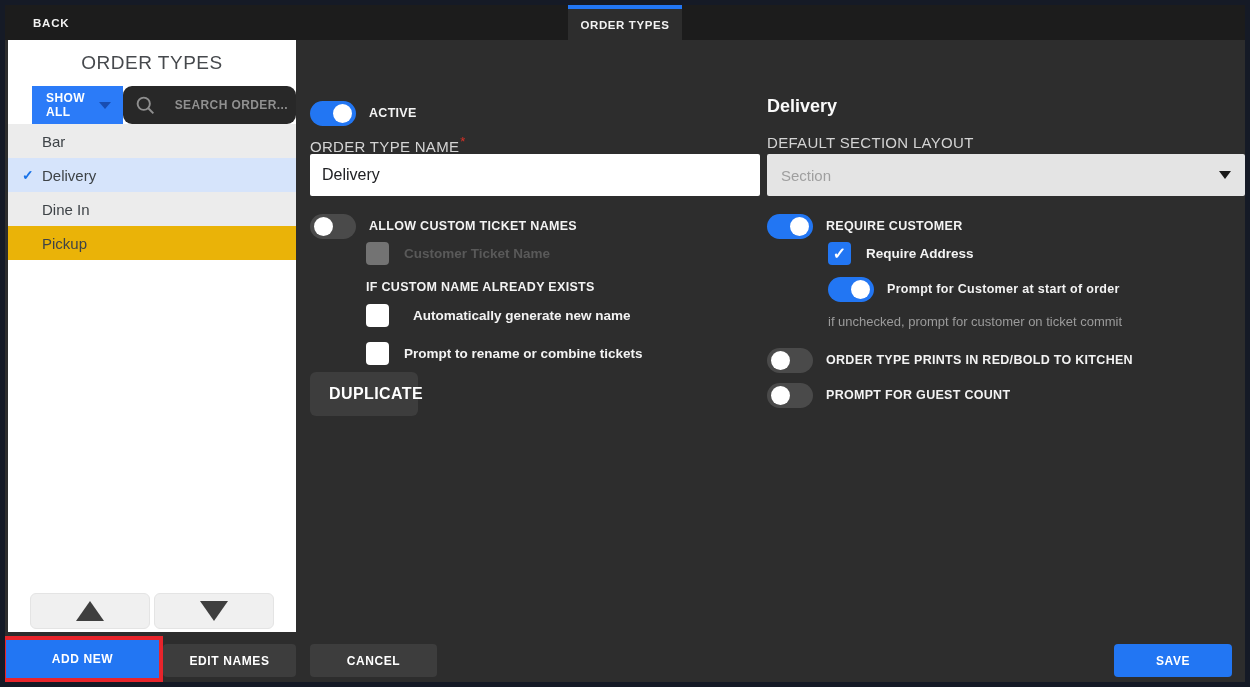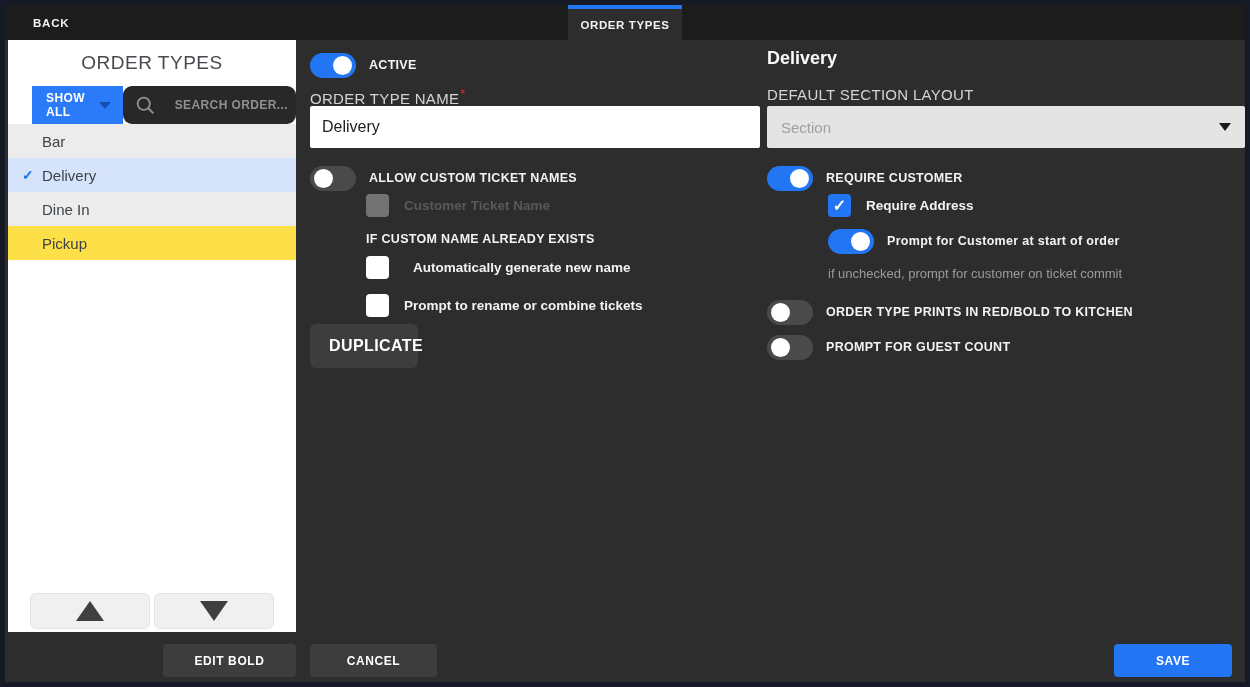--- a/index.html
+++ b/index.html
@@ -24,21 +24,21 @@
   .showall { width: 145px; background: #2b7bf8; color: #fff; font-size: 12px; font-weight: bold; letter-spacing: .4px;
              display: flex; align-items: center; padding: 0 12px 0 14px; cursor: pointer; }
   .showall .lbl { flex: 1; }
   .caret-blue { width: 0; height: 0; border-left: 6px solid transparent; border-right: 6px solid transparent;
                 border-top: 7px solid rgba(10,40,120,.55); }
   .searchbox { flex: 1; background: #282828; border-radius: 9px; display: flex; align-items: center;
                gap: 19px; padding: 0 8px 0 12px; cursor: text; }
   .search-ph { color: #909090; font-size: 12px; font-weight: bold; letter-spacing: .4px; white-space: nowrap; overflow: hidden; }
   .list { flex-shrink: 0; }
   .lrow { height: 34px; display: flex; align-items: center; padding-left: 14px; font-size: 15px; color: #3e4347;
-          background: #fde047; cursor: pointer; }
+          background: #eab308; cursor: pointer; }
   .lrow:nth-child(odd) { background: #ececec; }
   .lrow.sel { background: #d6e4fb; }
   .row-check { width: 20px; font-size: 14px; font-weight: bold; color: #1a73e8; }
   .lrow.sel .row-check::before { content: "✓"; }
   .spacer { flex: 1; }
   .arrows { display: flex; justify-content: center; gap: 4px; margin-bottom: 3px; }
   .arrow-btn { width: 120px; height: 36px; background: #f0f0f0; border-radius: 6px; border: 1px solid #e4e4e4;
                display: flex; align-items: center; justify-content: center; cursor: pointer; }
   .tri-up { width: 0; height: 0; border-left: 14px solid transparent; border-right: 14px solid transparent;
             border-bottom: 20px solid #3f3f3f; }
@@ -51,21 +51,21 @@
   .btn.blue { background: #2276f3; }
   .btn.gray { background: #3d3d3d; }
   .addnew-wrap { position: absolute; left: -3px; top: 631px; width: 161px; height: 46px;
                  border: 4px solid #e8242b; }
   .addnew { width: 100%; height: 100%; border-radius: 0; }
   .editlist { position: absolute; left: 158px; top: 639px; width: 133px; height: 33px; }
   .cancel { position: absolute; left: 305px; top: 639px; width: 127px; height: 33px; }
   .save { position: absolute; left: 1109px; top: 639px; width: 118px; height: 33px; }
 
   
-  .col { position: absolute; display: flex; flex-direction: column; }
+  .col { position: absolute; display: flex; flex-direction: column; margin-top: 48px; }
   .left-col { left: 305px; top: 47px; width: 450px; }
   .right-col { left: 762px; top: 43px; width: 478px; }
 
   .toggle { position: relative; width: 46px; height: 25px; border-radius: 13px; background: #4a4a4a;
             flex-shrink: 0; cursor: pointer; }
   .toggle .knob { position: absolute; top: 3px; left: 4px; width: 19px; height: 19px; border-radius: 50%; background: #fff; }
   .toggle.on { background: #2276f3; }
   .toggle.on .knob { left: auto; right: 4px; }
 
   .toggle-row { display: flex; align-items: center; gap: 13px; height: 26px; }
@@ -152,21 +152,24 @@
       <div class="arrows">
         <div class="arrow-btn">
           <div class="tri-up"></div>
         </div>
         <div class="arrow-btn">
           <div class="tri-down"></div>
         </div>
       </div>
     </div>
 
-    <button class="btn gray editlist">EDIT BOLD</button>
+    <div class="addnew-wrap">
+      <button class="btn blue addnew">ADD NEW</button>
+    </div>
+    <button class="btn gray editlist">EDIT NAMES</button>
 
     <div class="col left-col">
       <div class="toggle-row">
         <div class="toggle on">
             <div class="knob"></div>
           </div>
         <span class="tlabel">ACTIVE</span>
       </div>
       <div class="field-label mt8">
         <span>ORDER TYPE NAME</span><sup class="req">*</sup>

